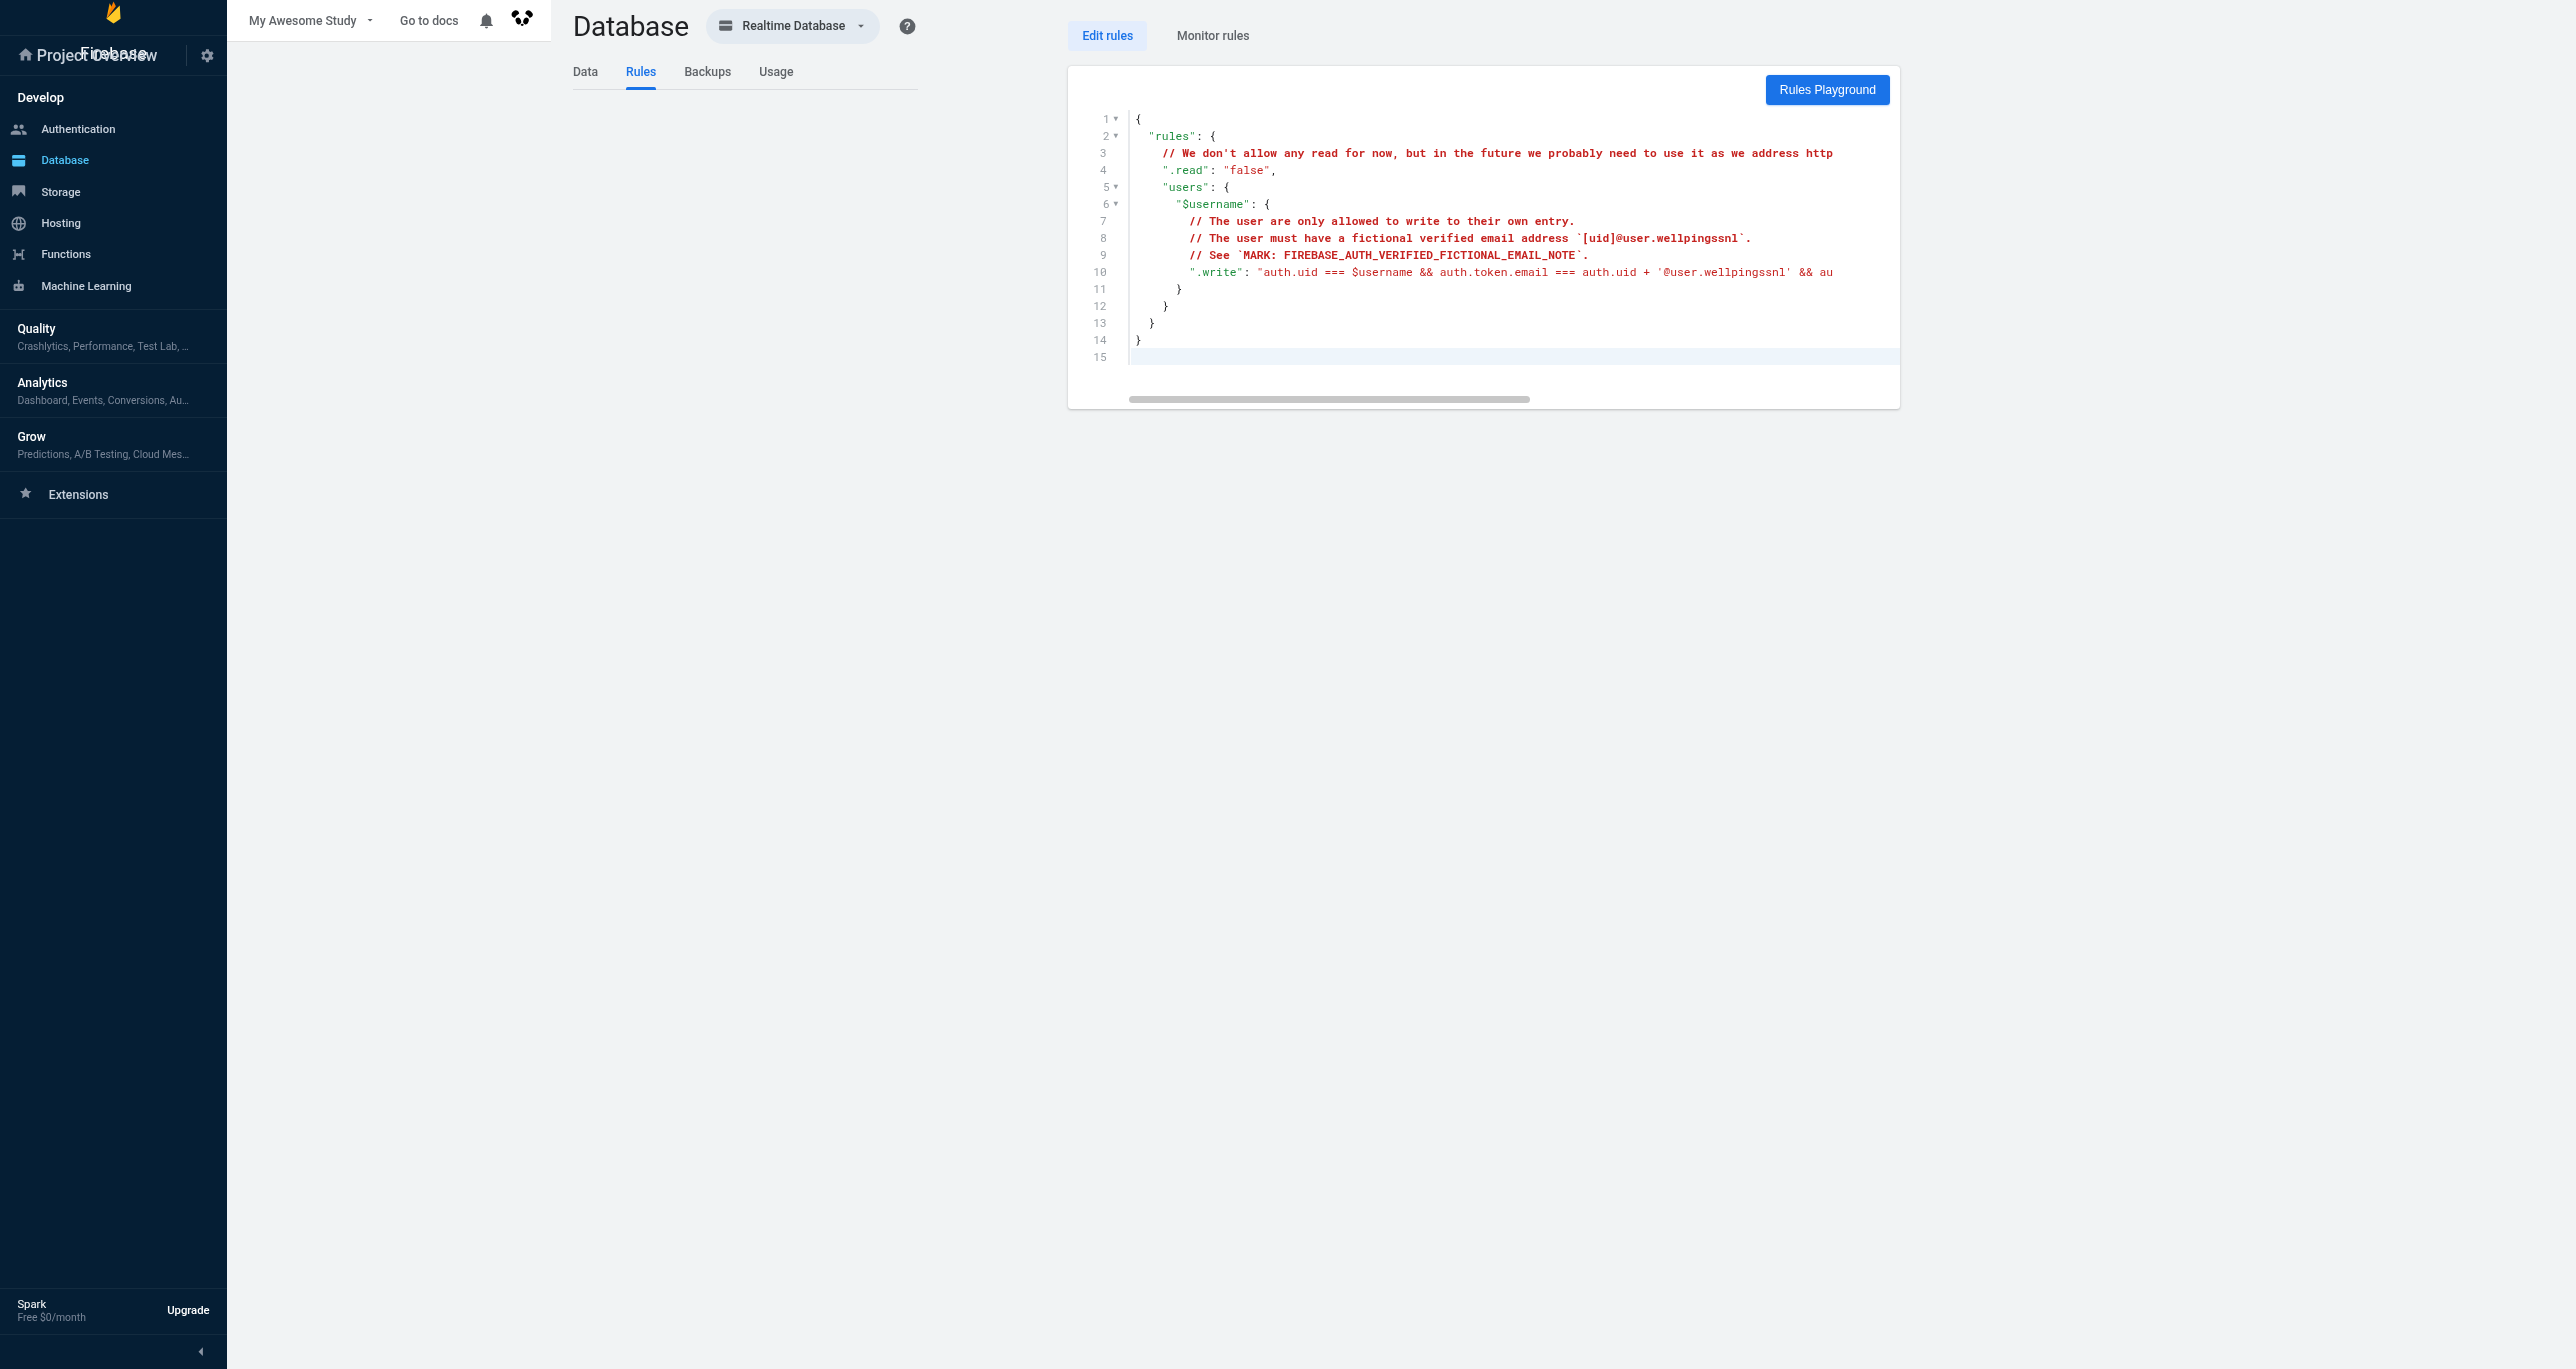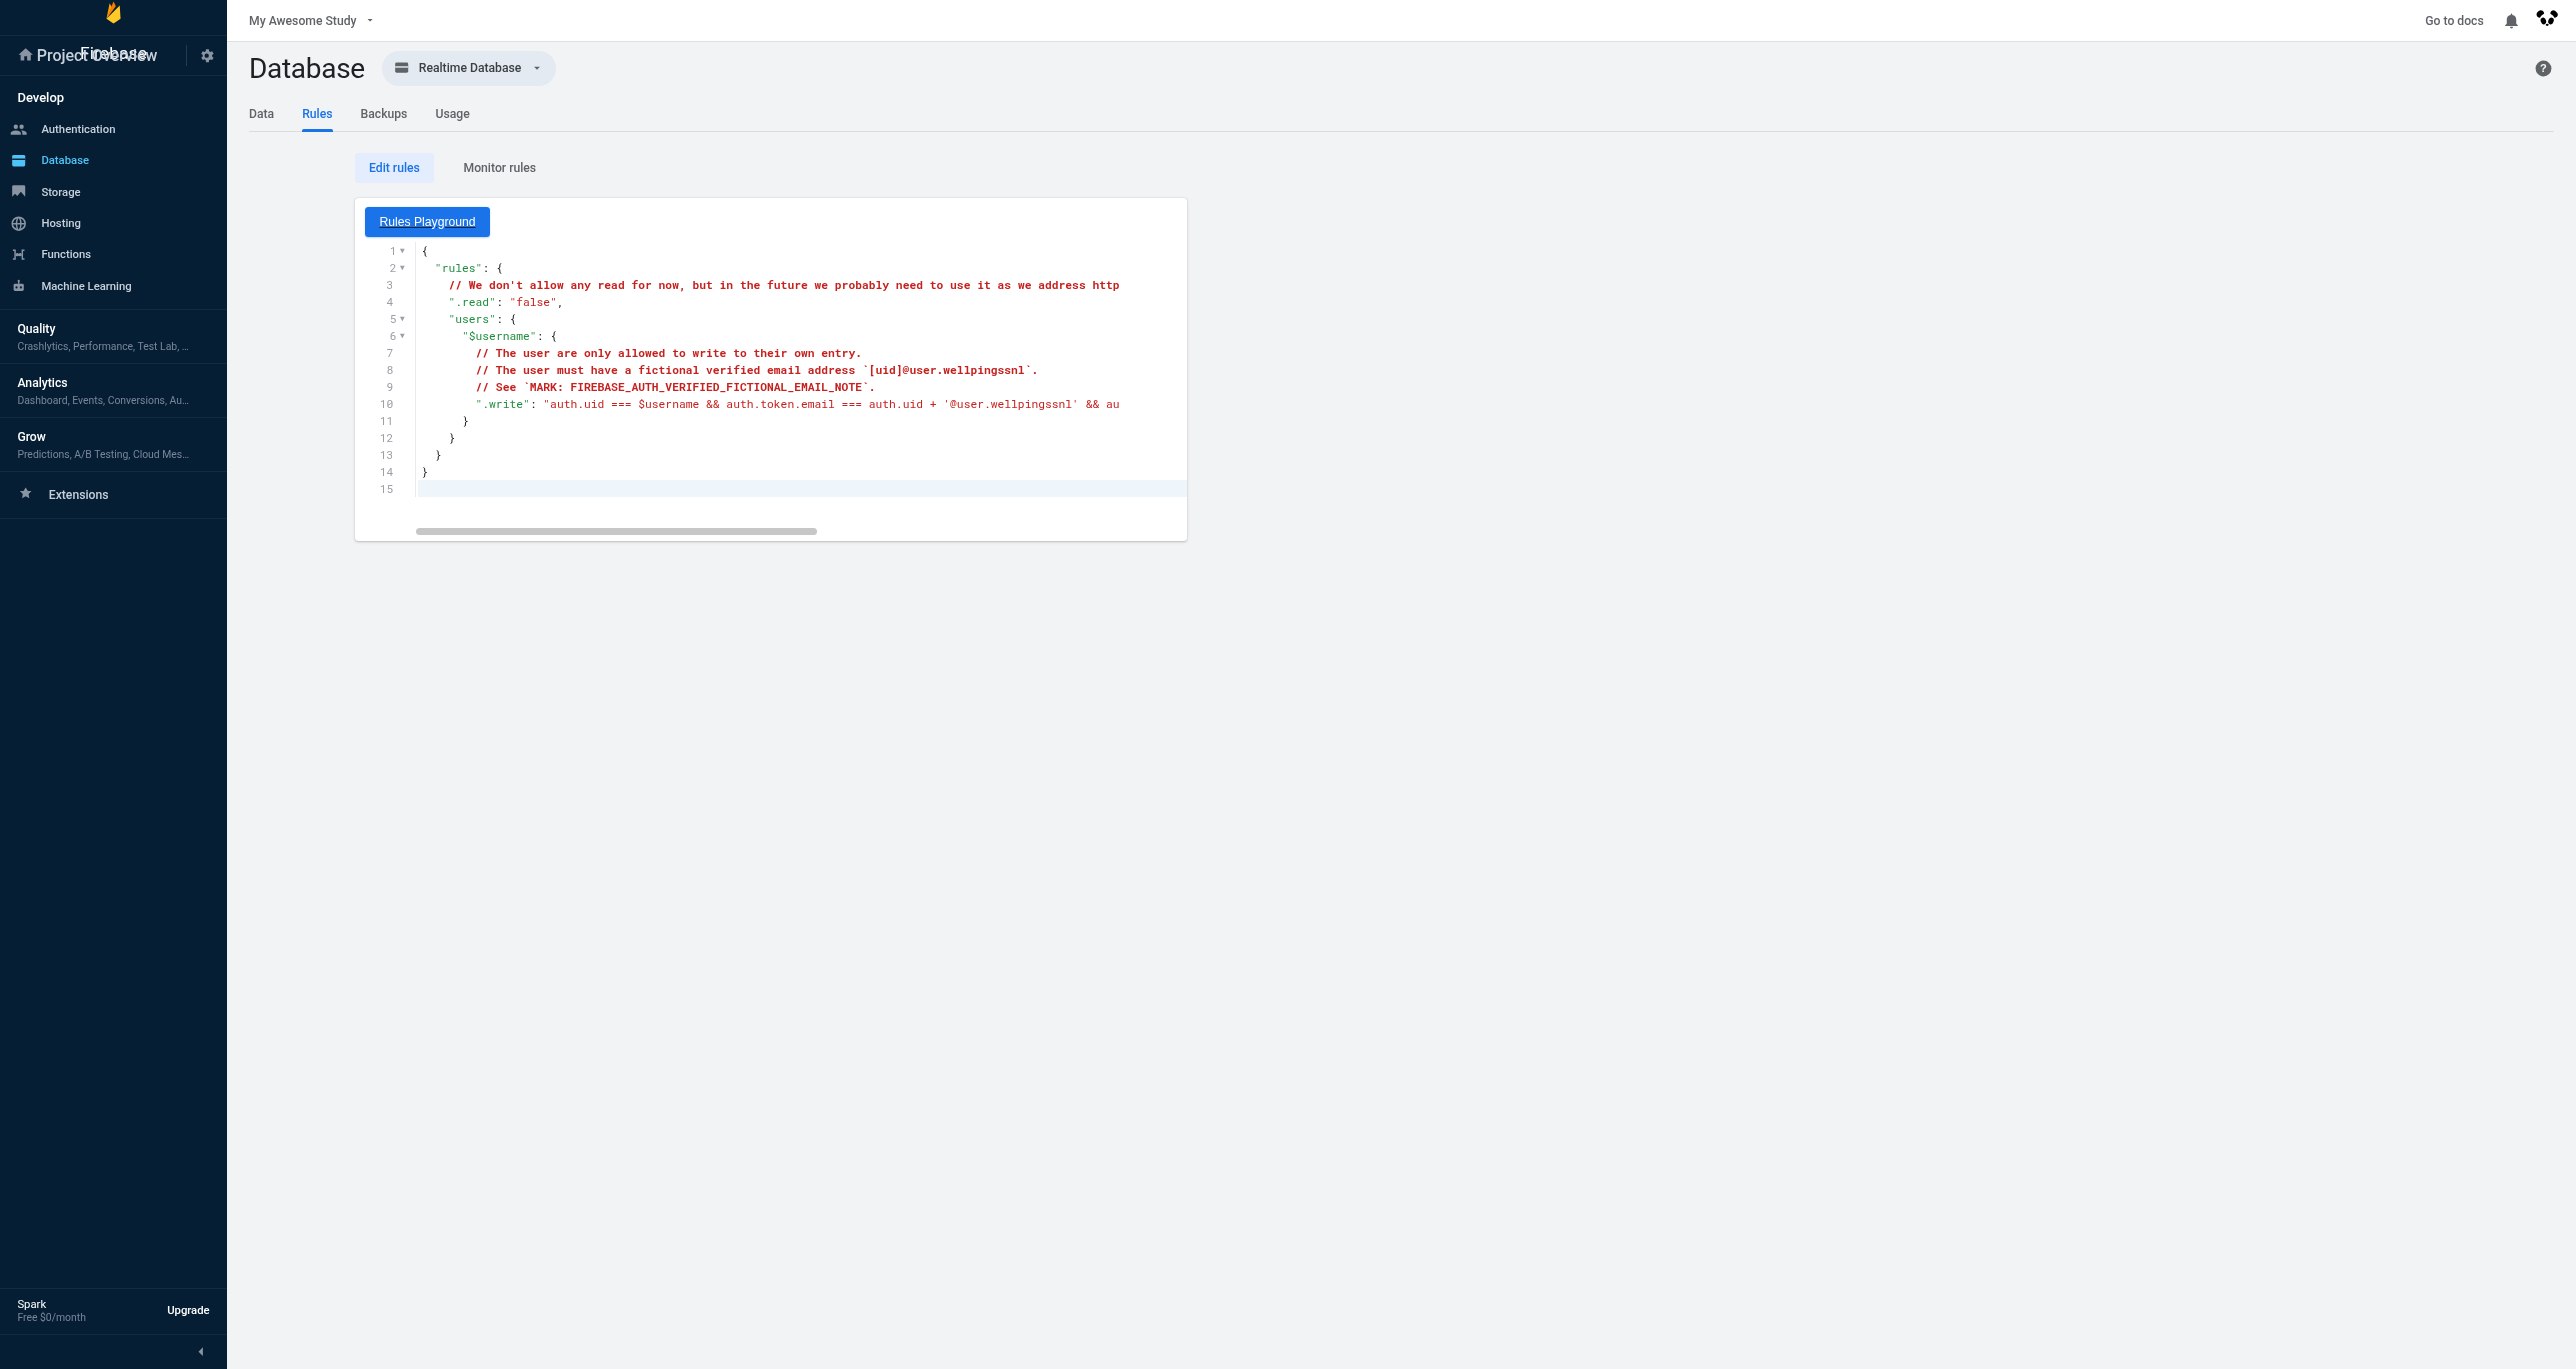--- a/index.html
+++ b/index.html
@@ -79,21 +79,21 @@
 .ext-row { display:flex; align-items:center; gap:14px; padding: 14px 17.4px; border-bottom:0.9px solid rgba(255,255,255,0.06); font-size:12.2px; font-weight:500; color:#c7d0db; }
 .spacer-fill { flex:1; }
 .plan-row { display:flex; align-items:center; justify-content:space-between; padding: 8.7px 17.4px 10.4px; border-top:0.9px solid rgba(255,255,255,0.06);}
 .plan-left { display:flex; flex-direction:column; }
 .plan-name { font-size:11.3px; color:#fff; font-weight:400;}
 .plan-price { font-size:10.4px; color:#7a8698;}
 .upgrade { font-size:11.3px; color:#fff; font-weight:500; }
 .collapse-row { height:35px; display:flex; align-items:center; justify-content:flex-end; padding-right:17.4px; color:#8a94a3; border-top:0.9px solid rgba(255,255,255,0.06);}
 
 
-.main { flex:1; display:flex; flex-direction:column; min-width:0; }
+.main { flex:1; display:flex; flex-direction:row; min-width:0; }
 .topbar {
   height: 42px;
   background: #fff;
   border-bottom: 0.9px solid #e0e0e0;
   display: flex;
   align-items: center;
   padding: 0 15.7px 0 22px;
   gap: 12.2px;
 }
 .project-picker { display:flex; align-items:center; gap:7px; color:#5f6368; font-size:12.2px; font-weight:500; cursor:pointer; }
@@ -116,21 +116,21 @@
 .tab.active { color:#1a73e8; }
 .tab.active::after { content:""; position:absolute; left:0; right:0; bottom:-0.9px; height:2.6px; background:#1a73e8; border-radius:1.7px 1.7px 0 0; }
 
 
 .content-wrap { flex:1; overflow:auto; padding: 21px 22px 26px; }
 .content-inner { max-width: 832px; margin: 0 auto 0 106px; }
 .subtabs { display:flex; gap:15.7px; margin-bottom: 15.7px; }
 .subtab { font-size:12.2px; font-weight:500; color:#5f6368; padding:7.8px 14px; border-radius:3.5px; cursor:pointer; }
 .subtab.active { background:#e3edfd; color:#1a73e8; }
 .card { background:#fff; border-radius:3.5px; box-shadow: 0 0.9px 1.7px rgba(60,64,67,0.2), 0 0.9px 2.6px 0.9px rgba(60,64,67,0.08); position:relative; }
-.card-toolbar { display:flex; padding: 8.7px 10.4px 0; text-decoration: underline; }
+.card-toolbar { display:flex; justify-content:flex-end; padding: 8.7px 10.4px 0; }
 .playground-btn { background:#1a73e8; color:#fff; font-size:12.2px; font-weight:500; border:none; border-radius:3.5px; padding: 7.8px 14px; cursor:pointer; box-shadow:0 0.9px 1.7px rgba(26,115,232,0.3);}
 .editor { display:flex; font-family: "Roboto Mono", Menlo, Consolas, monospace; font-size:11.3px; line-height:17px; padding: 5.2px 0 44px 0; position:relative; }
 .gutter { width:61px; text-align:right; color:#9aa0a6; padding-right: 5.2px; user-select:none; flex-shrink:0; border-right:0.9px solid #e8eaed; margin-right:-0.9px; z-index:1; background:transparent;}
 .gutter-row { display:flex; justify-content:flex-end; align-items:center; gap:3.5px; height:17px; padding-right: 5.2px;}
 .fold { font-size:7.8px; color:#9aa0a6; }
 .code-area { flex:1; overflow:hidden; position:relative; border-left:0.9px solid #e8eaed; padding-left:1.7px;}
 .code-line { white-space:pre; height:17px; padding-left:3.5px; }
 .code-line.cursorline { background:#eef5fb; }
 .tok-brace { color:#202124; }
 .tok-key { color:#1e8e3e; }

